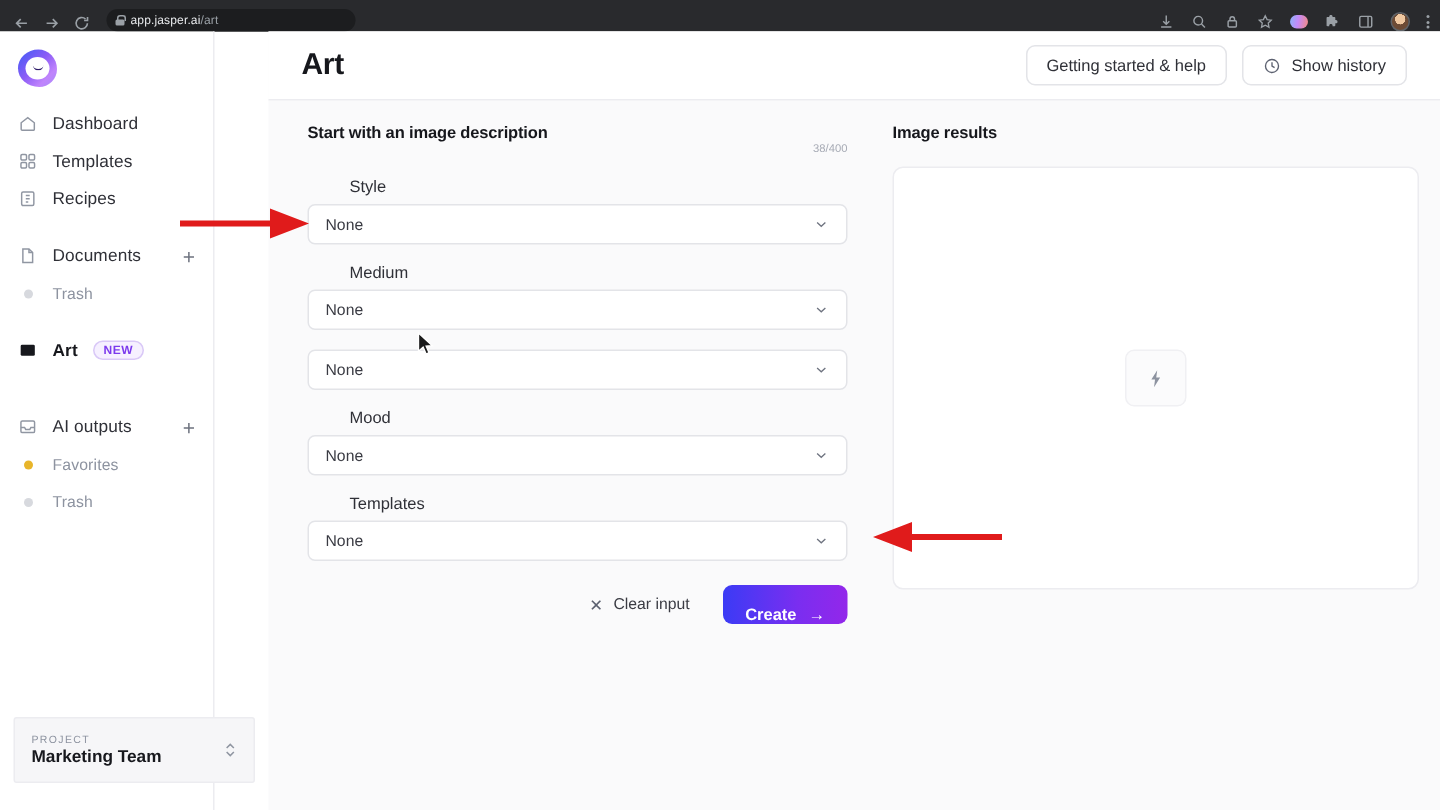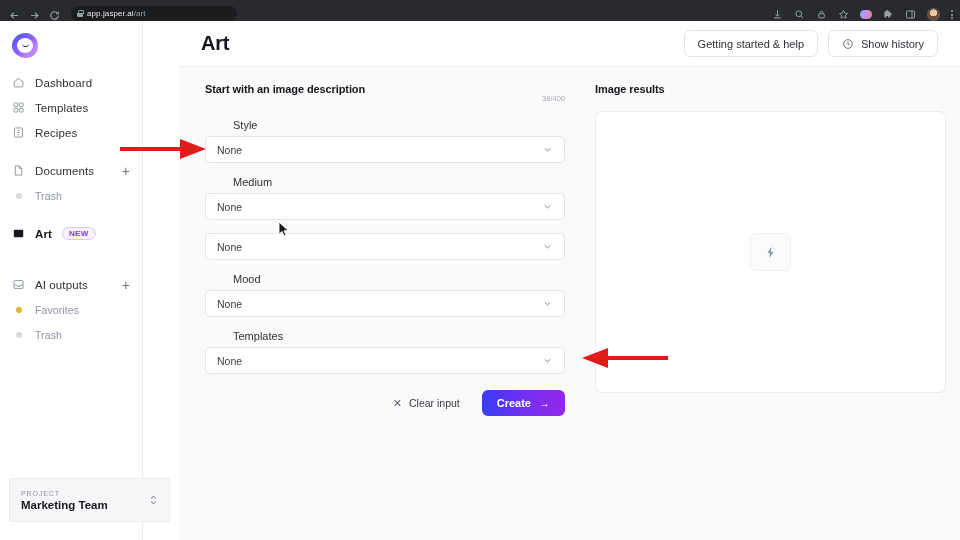--- a/index.html
+++ b/index.html
@@ -163,21 +163,21 @@
   .footer-actions {
     display: flex; justify-content: flex-end; align-items: center; gap: 10px;
     margin-top: 16px;
   }
   .btn-clear {
     display: flex; align-items: center; gap: 7px; padding: 0 12px; height: 26px;
     background: transparent; border: none; font-size: 10.5px; color: #3a3b43; cursor: pointer;
   }
   .btn-clear .x { font-size: 11px; color: #5c6170; }
   .btn-create {
-    display: flex; align-items: center; gap: 8px; padding: 0 15px; height: 26px;
+    display: flex; align-items: flex-end; gap: 8px; padding: 0 15px; height: 26px;
     border: none; border-radius: 6px; cursor: pointer;
     background: linear-gradient(90deg,#3b3bf5 0%,#7a2ef0 60%,#9327ea 100%);
     font-size: 11px; color: #fff; font-weight: bold;
   }
 
   .results-panel {
     margin-top: 16px; height: 282px; background: #fff;
     border: 1px solid #ececf0; border-radius: 7px;
     display: flex; align-items: center; justify-content: center;
   }

